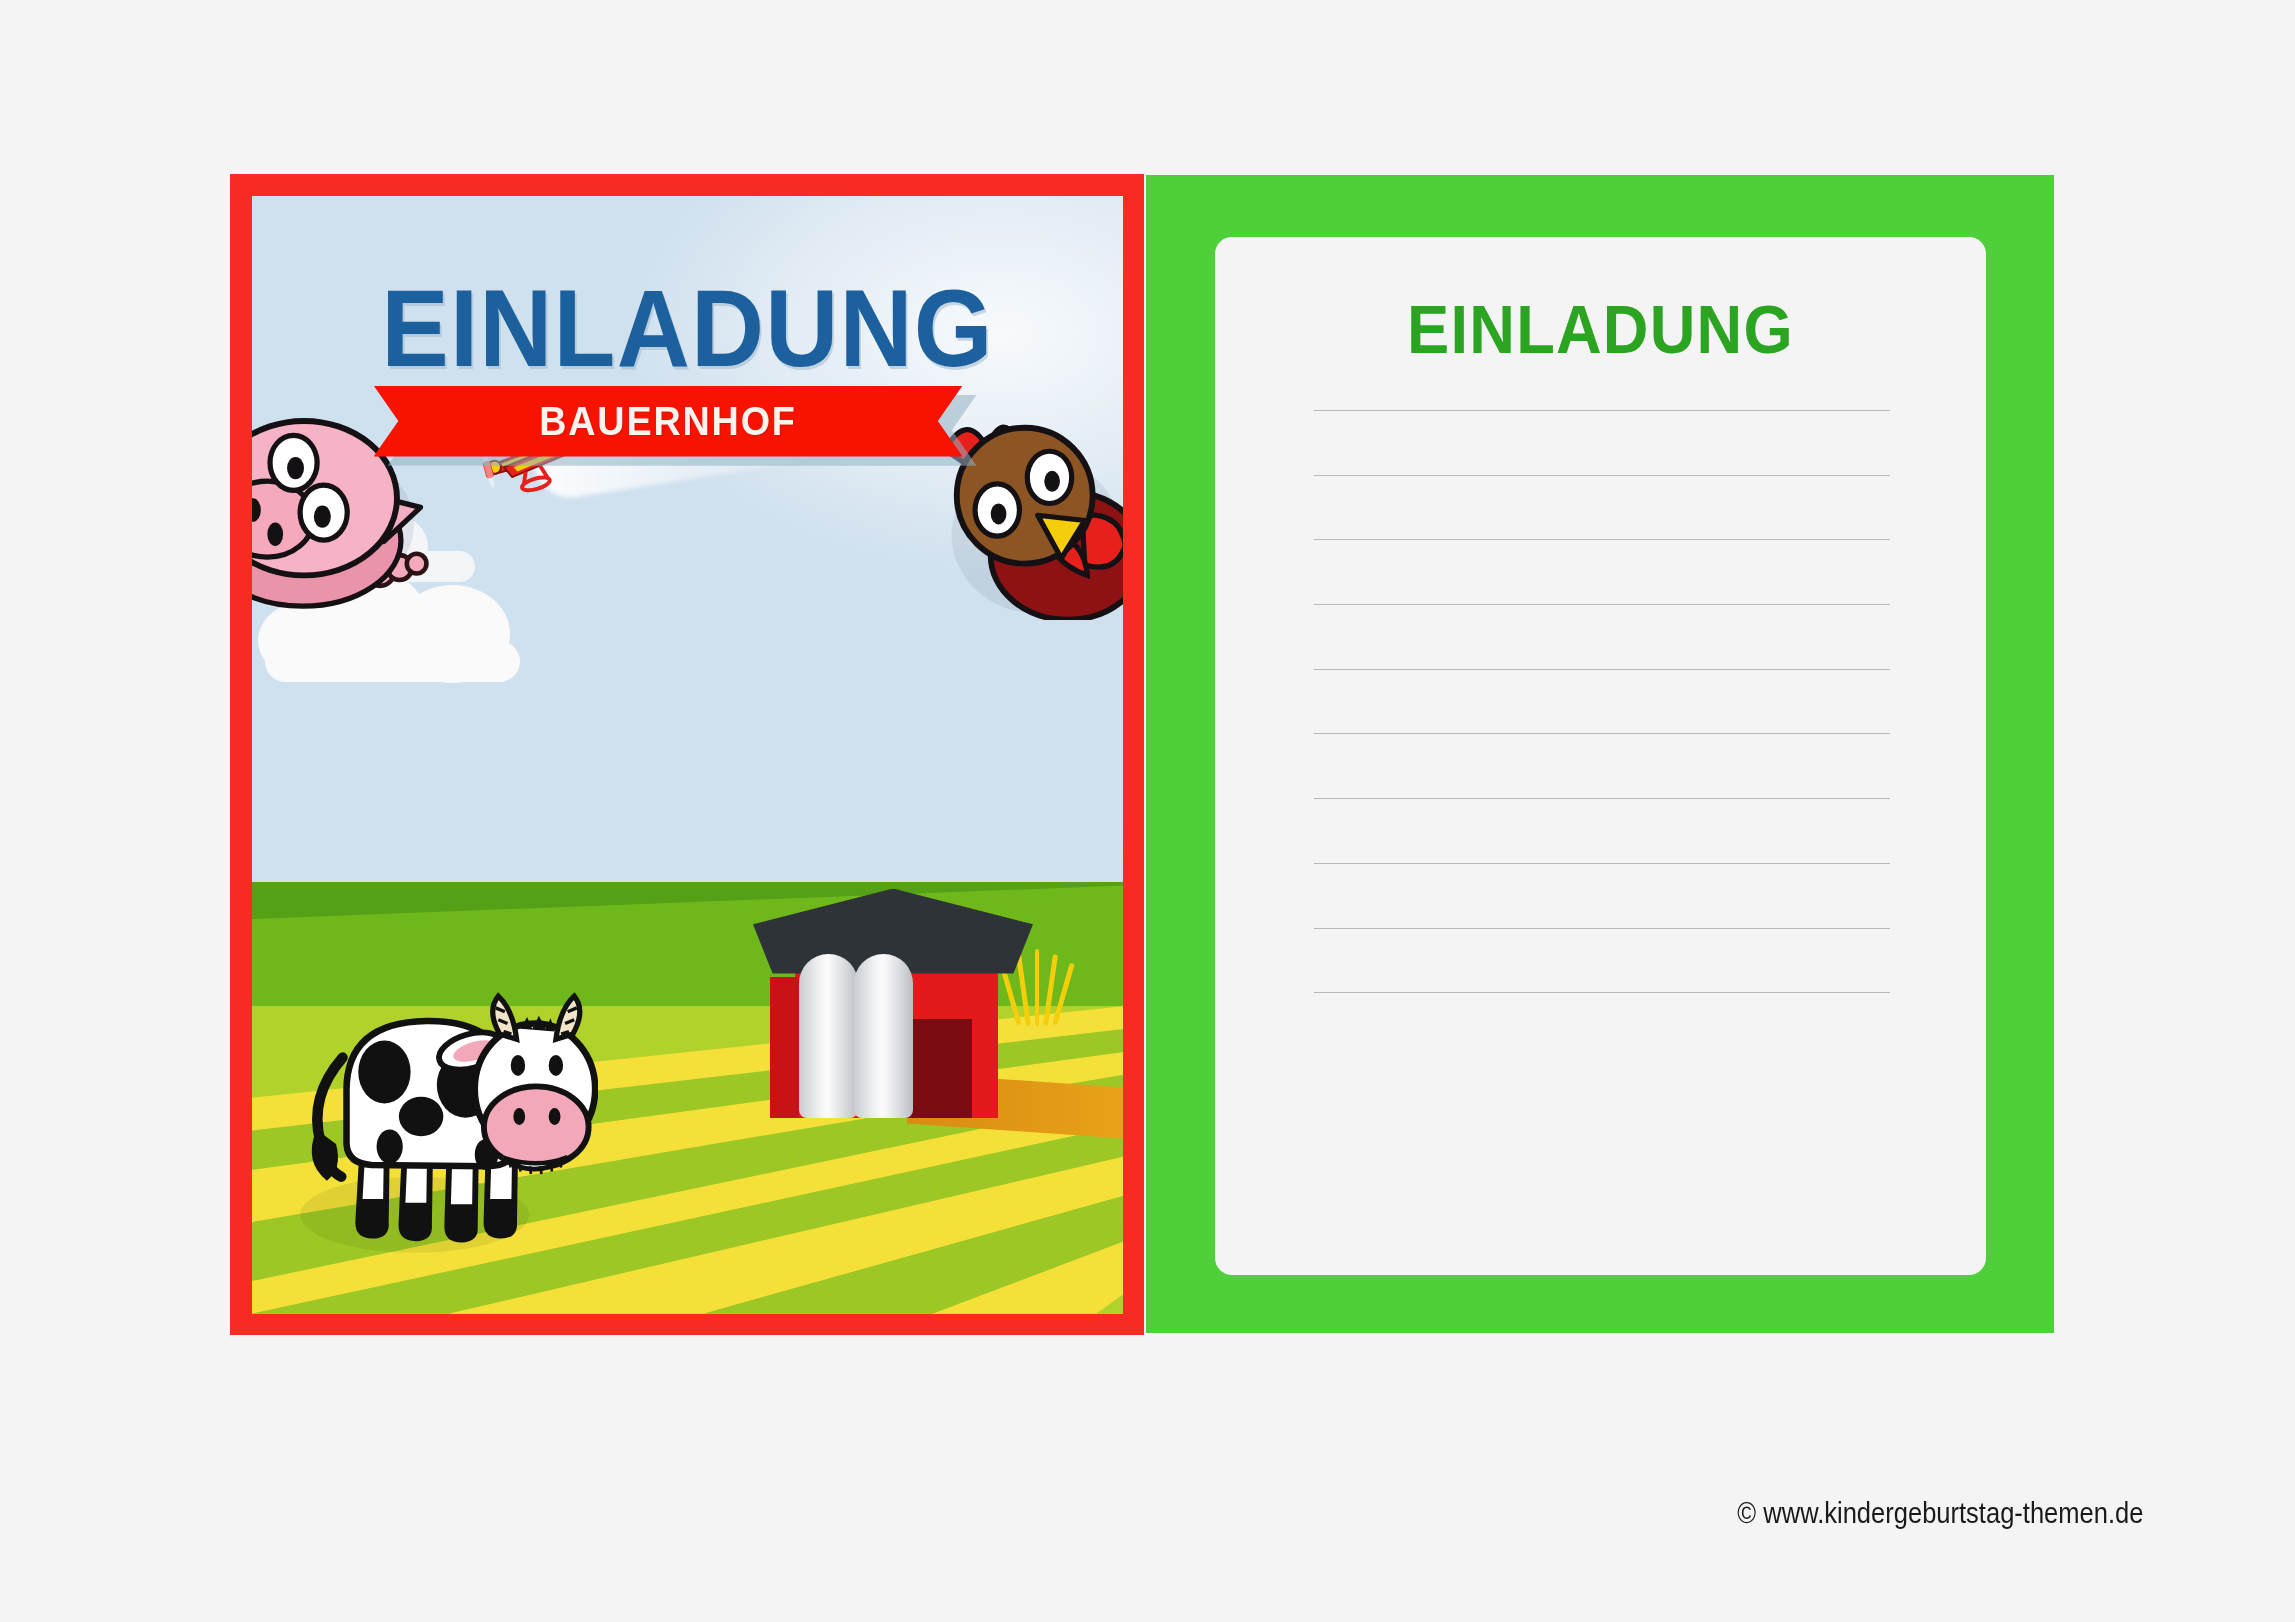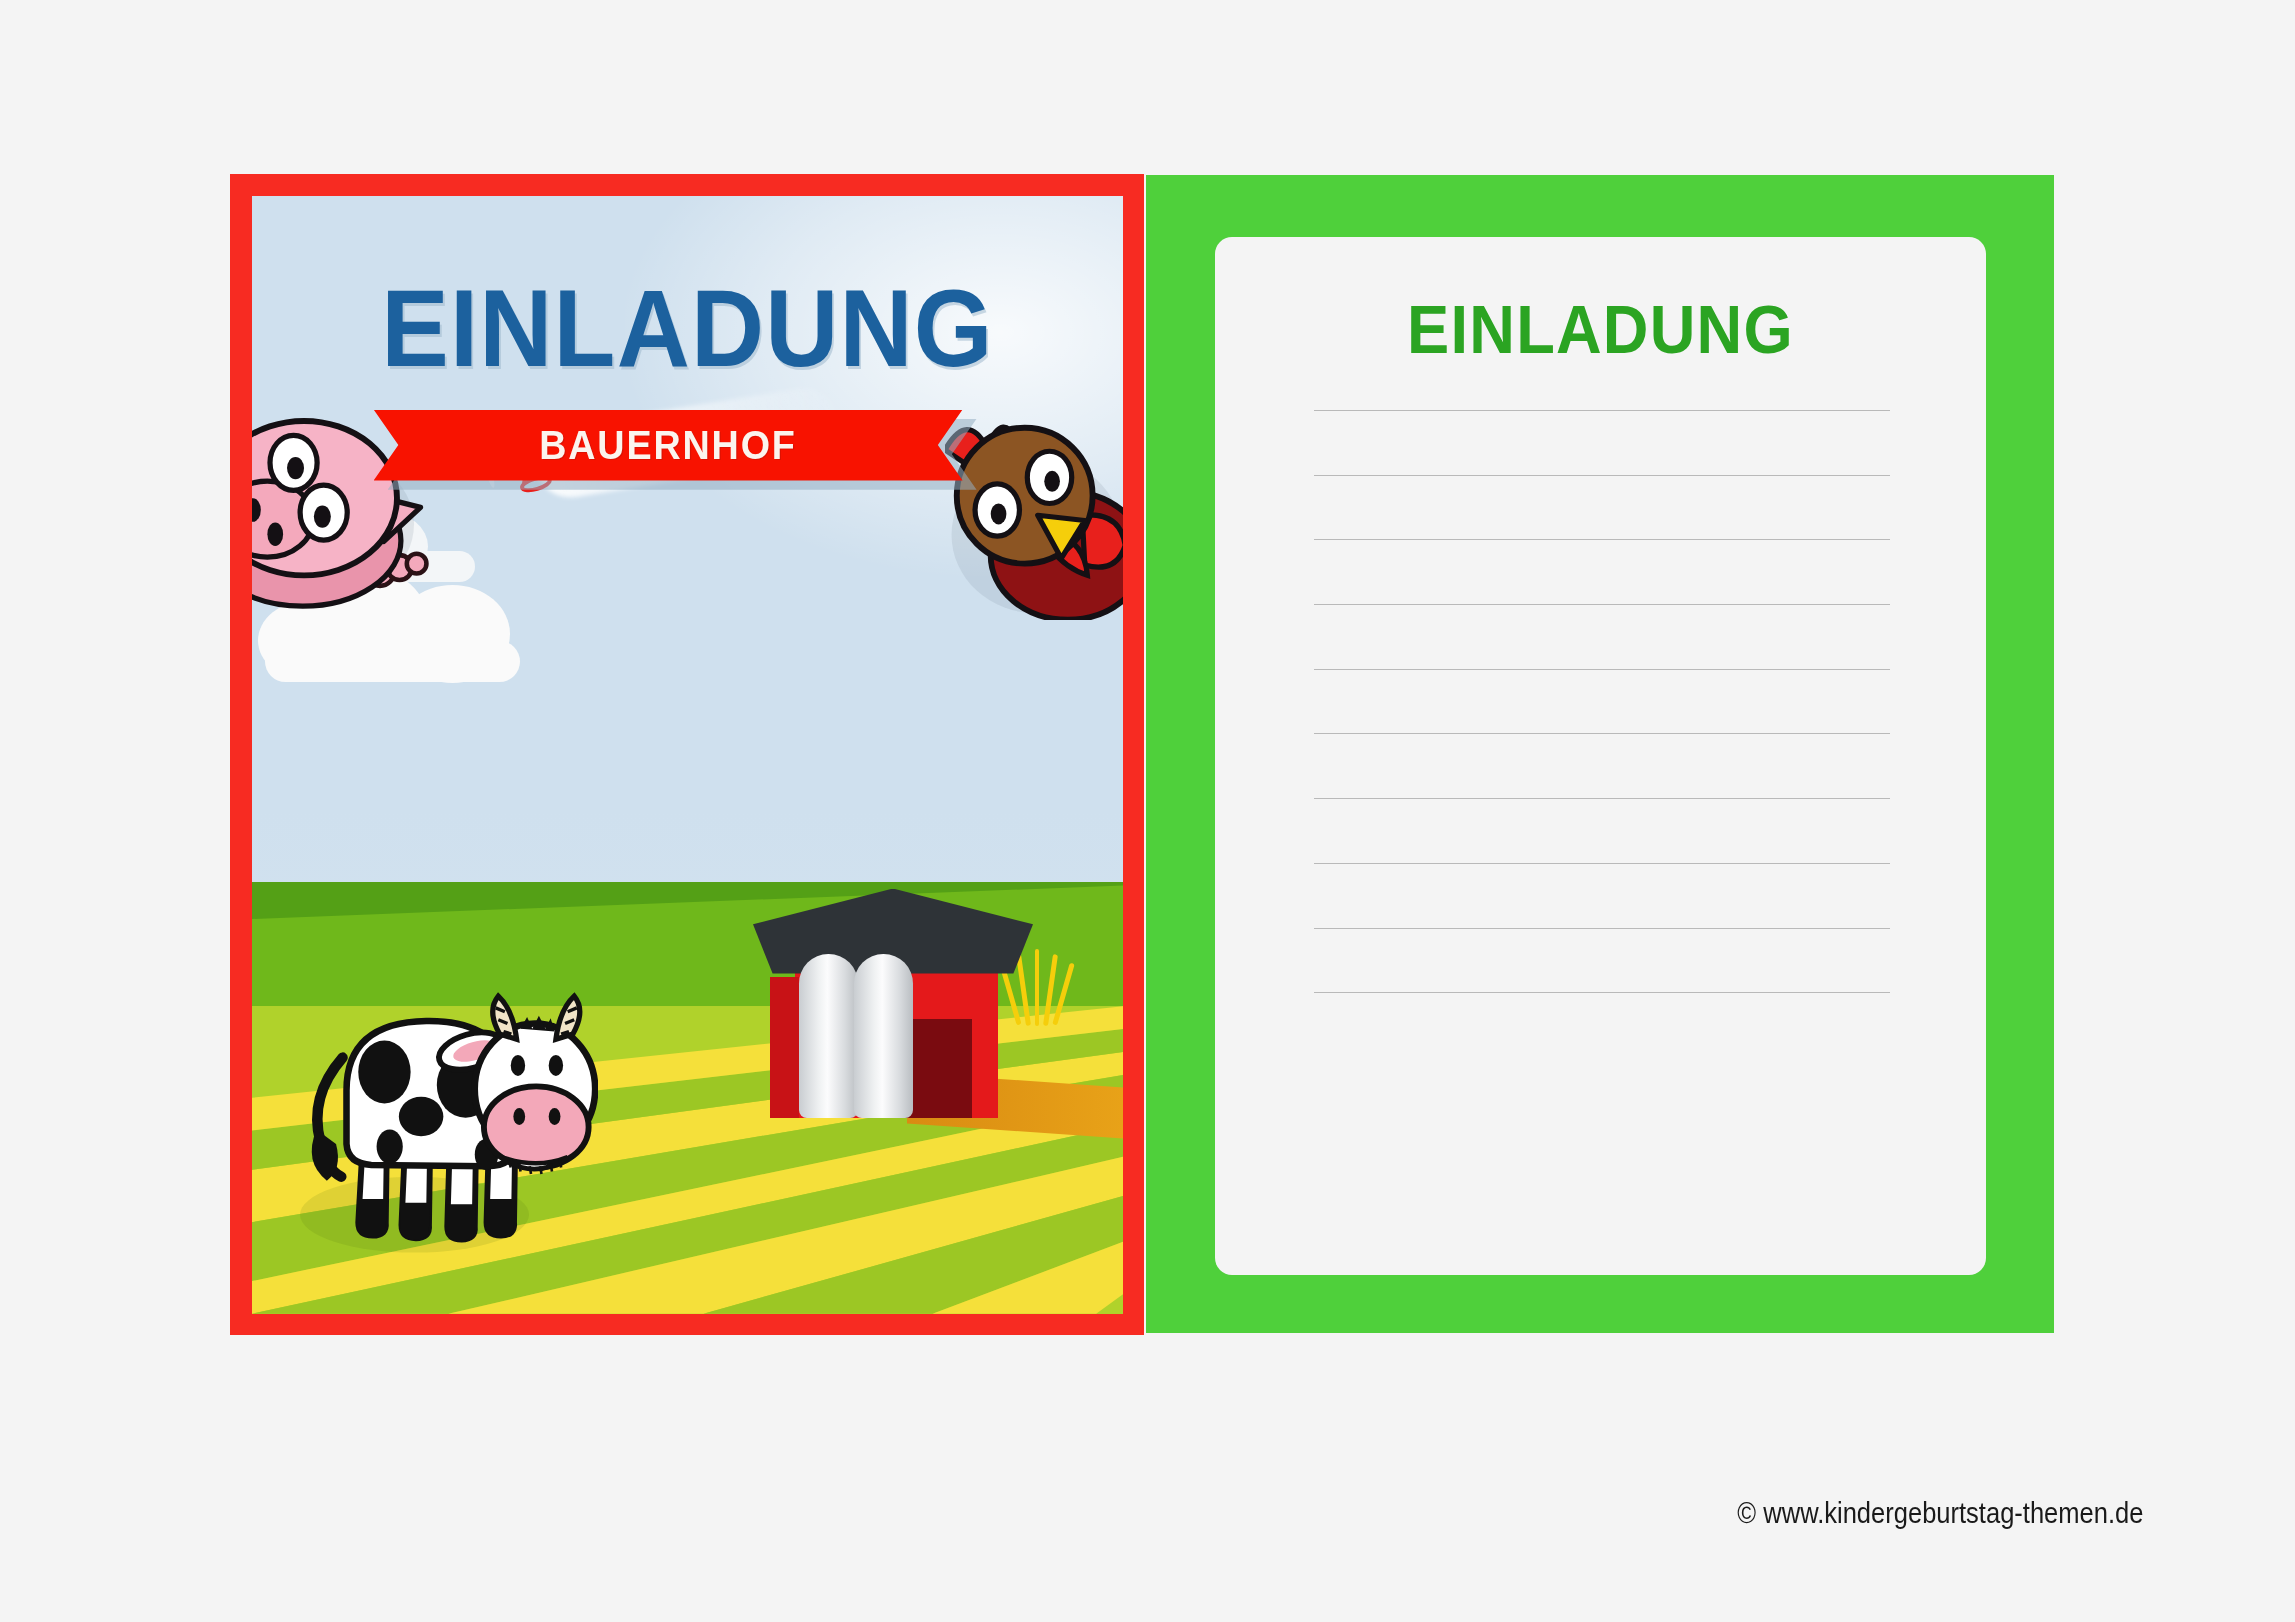--- a/index.html
+++ b/index.html
@@ -47,21 +47,21 @@
     color:#1C619E;
     letter-spacing:1.3px;
     line-height:1;
     transform:scaleX(.92);
     text-shadow:2px 2.6px 0 rgba(160,185,205,.55);
     font-stretch:condensed;
   }
   
   #banner-wrap{
     position:relative;
-    margin-top:27px;
+    margin-top:3px;
     height:63px;
     padding-left:45px;
   }
   #banner-shadow{
     position:absolute; left:136px; top:9.2px;
     width:589px; height:71px;
     background:rgba(150,175,195,.55);
     clip-path:polygon(0 0,100% 0,100% 100%,0 100%,4.2% 50%);
     clip-path:polygon(0 0, 100% 0, 95.8% 50%, 100% 100%, 0 100%, 4.2% 50%);
   }

